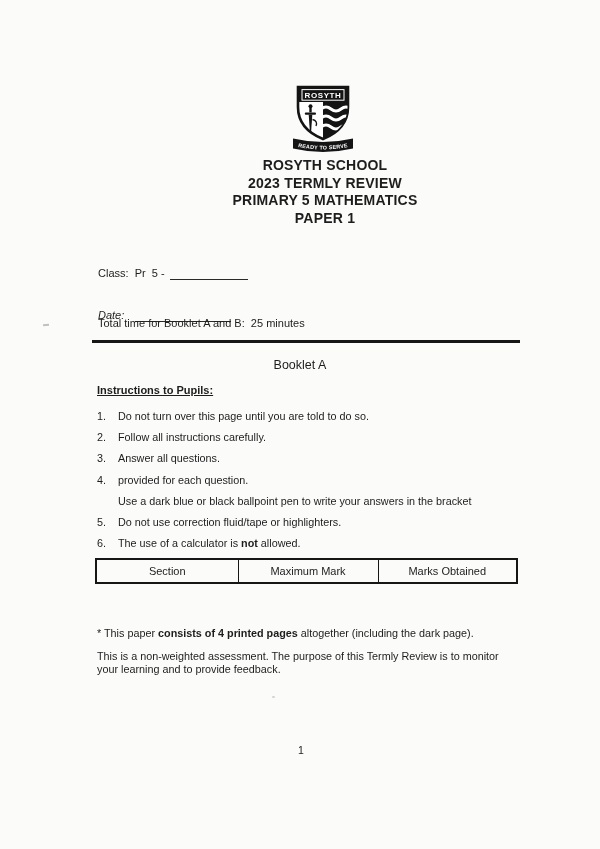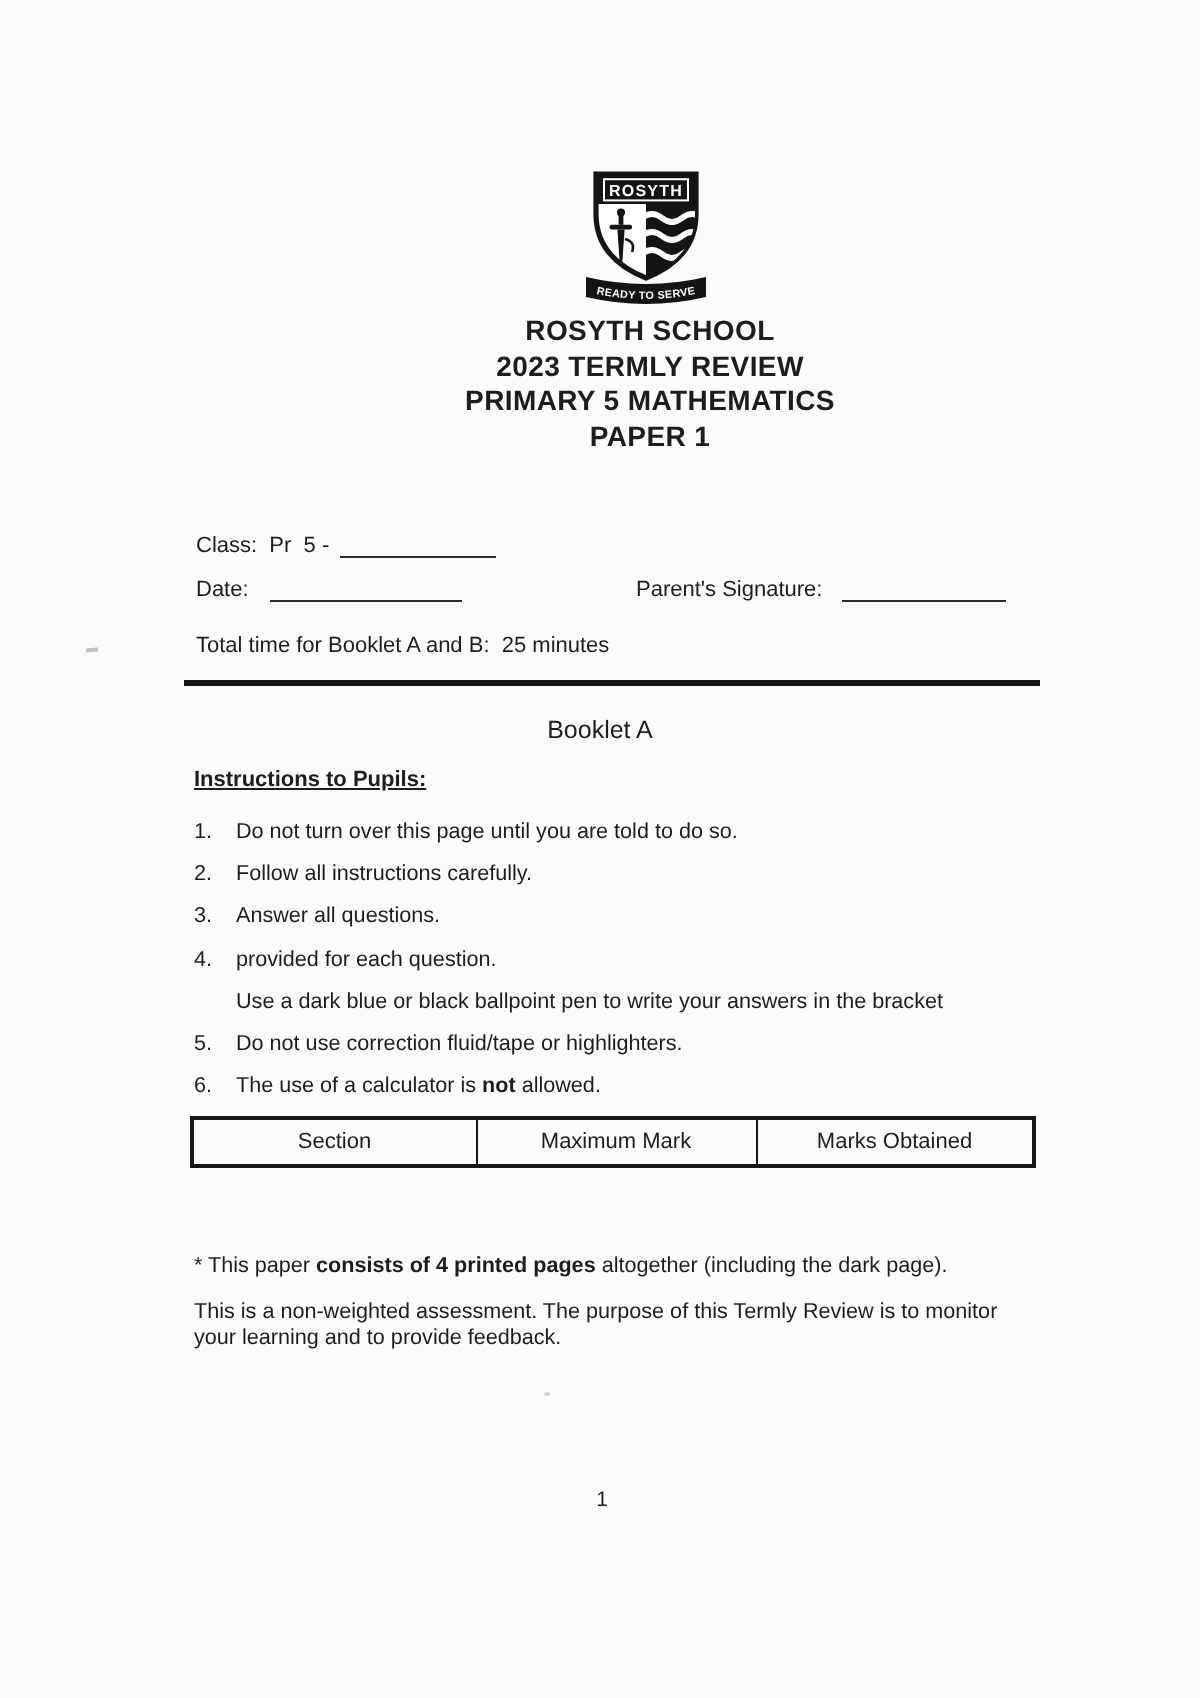--- a/index.html
+++ b/index.html
@@ -18,21 +18,21 @@
     text-align:center; font-weight:bold; font-size:14px; line-height:17.5px;
     letter-spacing:.2px;
   }
   
   .frow{position:absolute; left:98px; width:412px; height:16px; font-size:11px;}
   .frow .rgroup{position:absolute; top:0;}
   .blank{
     display:inline-block; height:1px; border-bottom:1.5px solid #2a2a2a;
     transform:translateY(3px);
   }
-  .row-name{top:241px;} .row-class{top:267px;} .row-date{top:289px;} .row-time{top:317px;}
+  .row-name{top:241px;} .row-class{top:267px;} .row-date{top:309px;font-style:italic;} .row-time{top:317px;}
   .divider{position:absolute; left:92px; top:340px; width:428px; height:2.6px; background:#161616;}
   
   .booklet-heading{
     position:absolute; top:358px; left:0; width:600px; text-align:center;
     font-weight:normal; font-size:12.5px;
   }
   .instr-heading{
     position:absolute; top:384px; left:97px; font-weight:bold; font-size:11px;
     text-decoration:underline;
   }
@@ -104,24 +104,20 @@
 
 
   <div class="frow row-class">
     <span class="pre">Class:  Pr  5 -</span>
     <span class="blank" style="width:78px; margin-left:2px"></span>
   </div>
 
   <div class="frow row-date">
     <span class="pre">Date:</span>
     <span class="blank" style="width:96px; margin-left:8px"></span>
-    <span class="rgroup" style="left:220px">
-      <span class="pre">Parent's Signature:</span>
-      <span class="blank" style="width:82px; margin-left:7px"></span>
-    </span>
   </div>
 
   <div class="frow row-time">
     <span class="pre">Total time for Booklet A and B:  25 minutes</span>
   </div>
 
   <div class="divider"></div>
 
   <div class="booklet-heading">Booklet A</div>
   <div class="instr-heading">Instructions to Pupils:</div>

